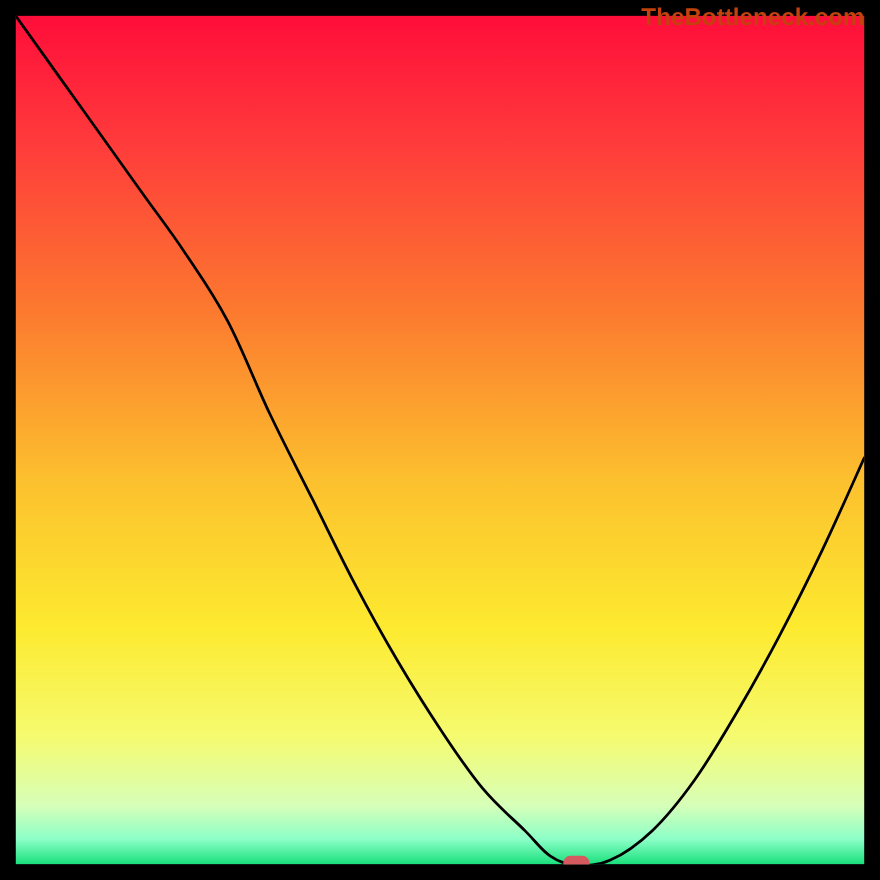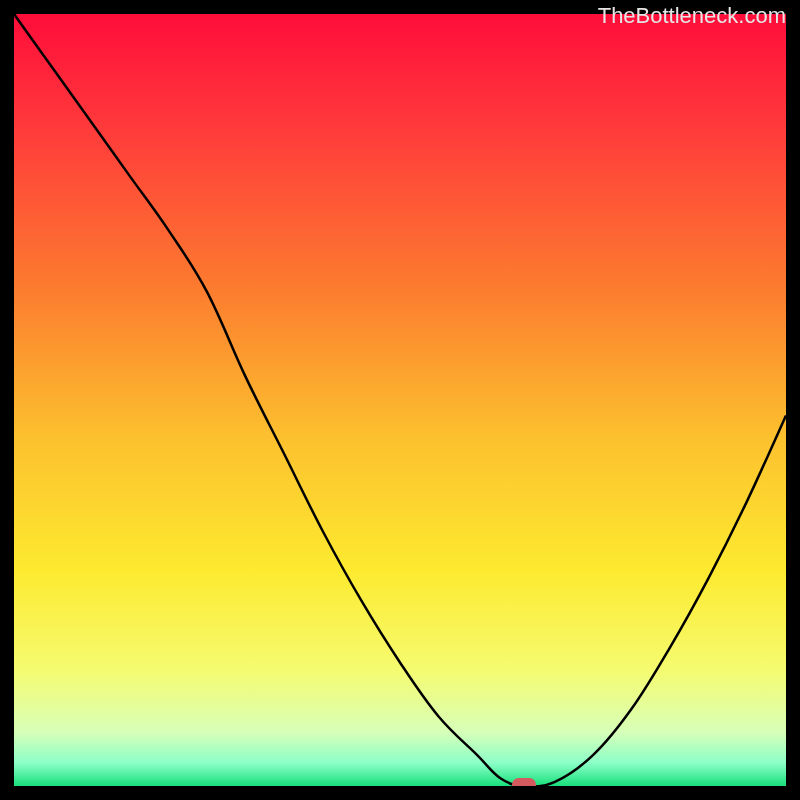--- a/index.html
+++ b/index.html
@@ -7,23 +7,23 @@
     width: 800px;
     height: 800px;
     background: #000000;
     position: relative;
     font-family: Arial, sans-serif;
   }
   .watermark {
     position: absolute;
     top: 3px;
     right: 14px;
-    color: #e5e5e5;
+    color: #c2410c;
     font-size: 22px;
-    font-weight: 400;
+    font-weight: 700;
     z-index: 10;
   }
   .plot-area {
     position: absolute;
     left: 14px;
     top: 14px;
     width: 772px;
     height: 772px;
     overflow: hidden;
   }

